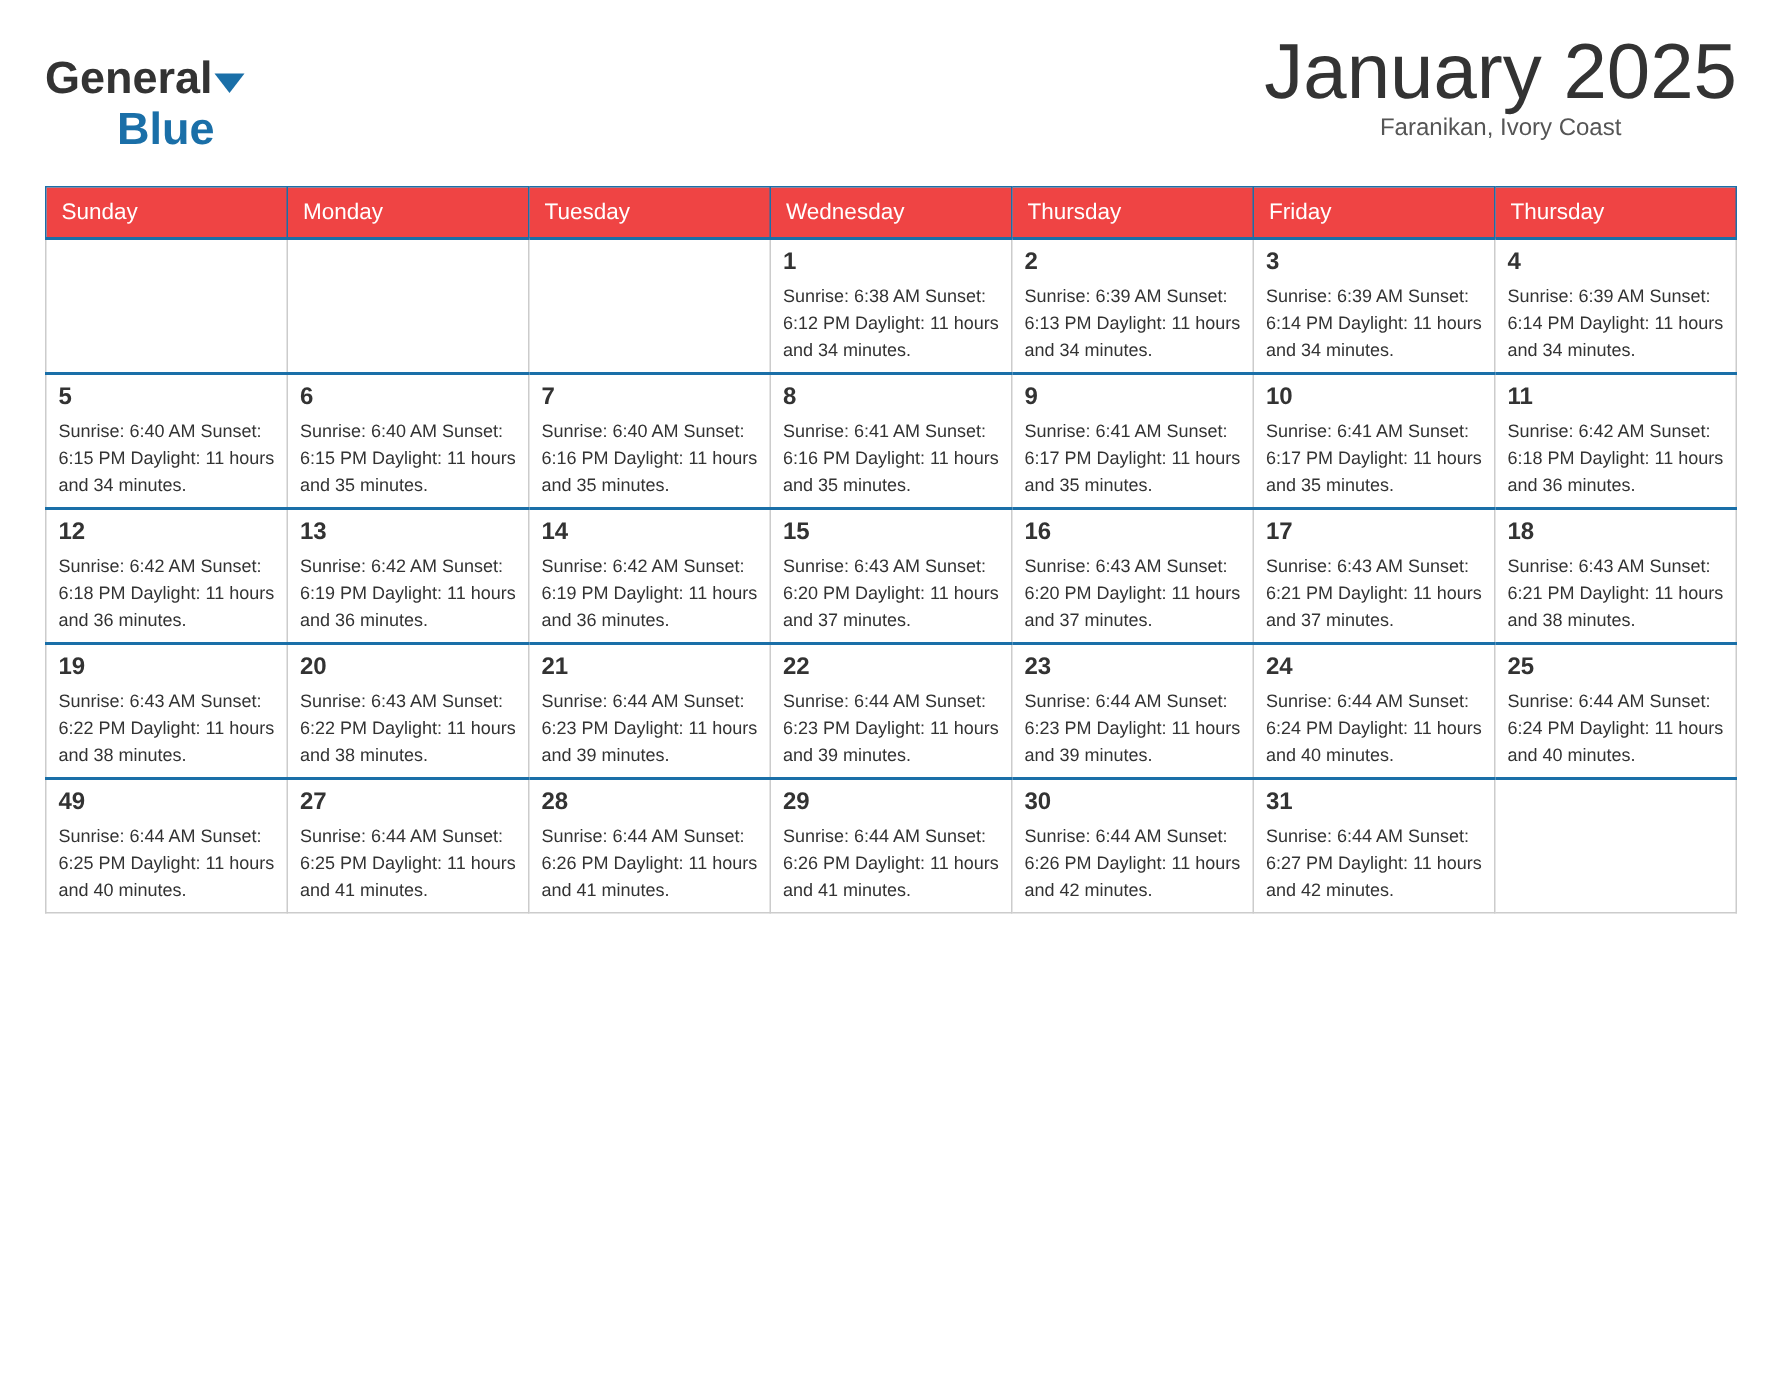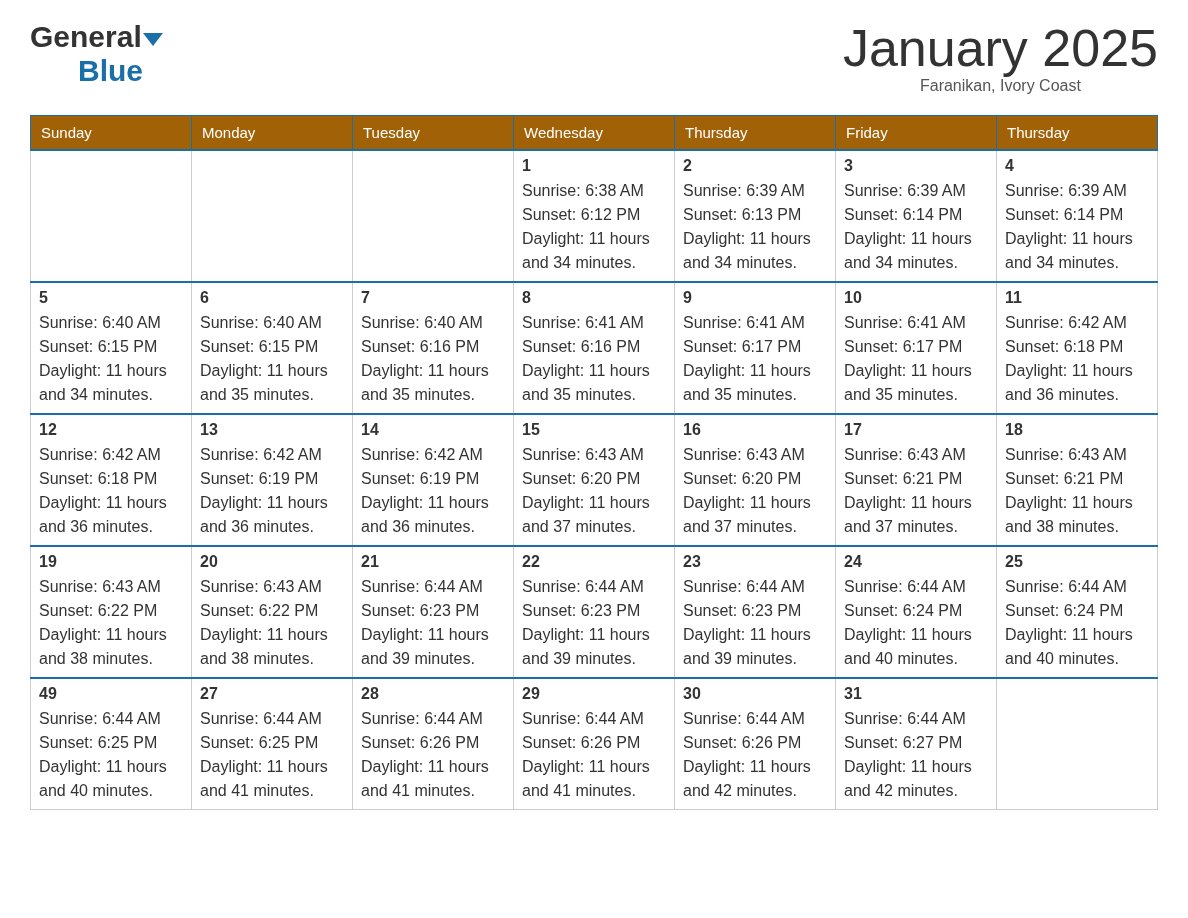--- a/index.html
+++ b/index.html
@@ -31,21 +31,21 @@
     }
     .location {
       font-size: 16px;
       color: #555;
     }
     .calendar {
       width: 100%;
       border-collapse: collapse;
     }
     .calendar th {
-      background-color: #a16207;
+      background-color: #ef4444;
       color: #fff;
       padding: 8px 10px;
       text-align: left;
       font-size: 15px;
       font-weight: normal;
       border: 1px solid #1a6fa8;
     }
     .calendar td {
       border: 1px solid #ccc;
       vertical-align: top;
@@ -57,31 +57,32 @@
       border-top: 2px solid #1a6fa8;
     }
     .day-number {
       font-size: 16px;
       font-weight: bold;
       color: #333;
       display: block;
       margin-bottom: 4px;
     }
     .day-info {
-      font-size: 16px;
+      font-size: 12px;
       color: #333;
       line-height: 1.5;
     }
     .empty-cell {
       background: #fff;
     }
     .logo-wrapper {
       display: flex;
       align-items: center;
       gap: 0;
+      margin-top: 16px;
     }
     .logo-general {
       font-size: 30px;
       font-weight: bold;
       color: #333;
     }
     .logo-triangle {
       display: inline-block;
       width: 0;
       height: 0;

